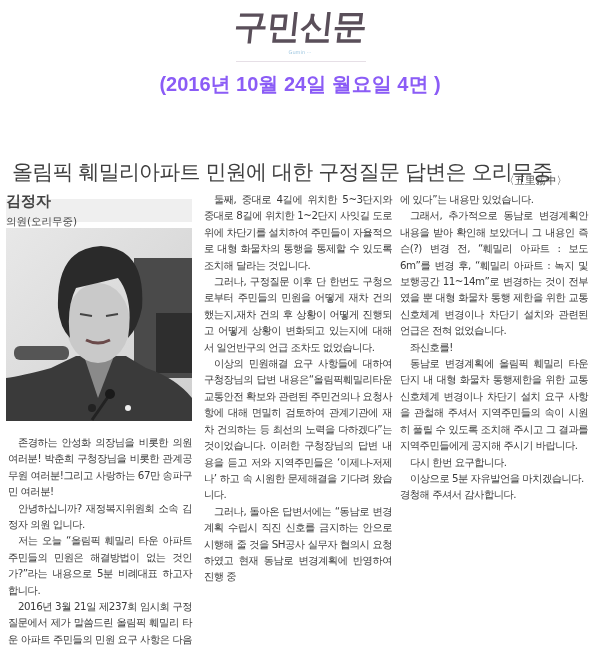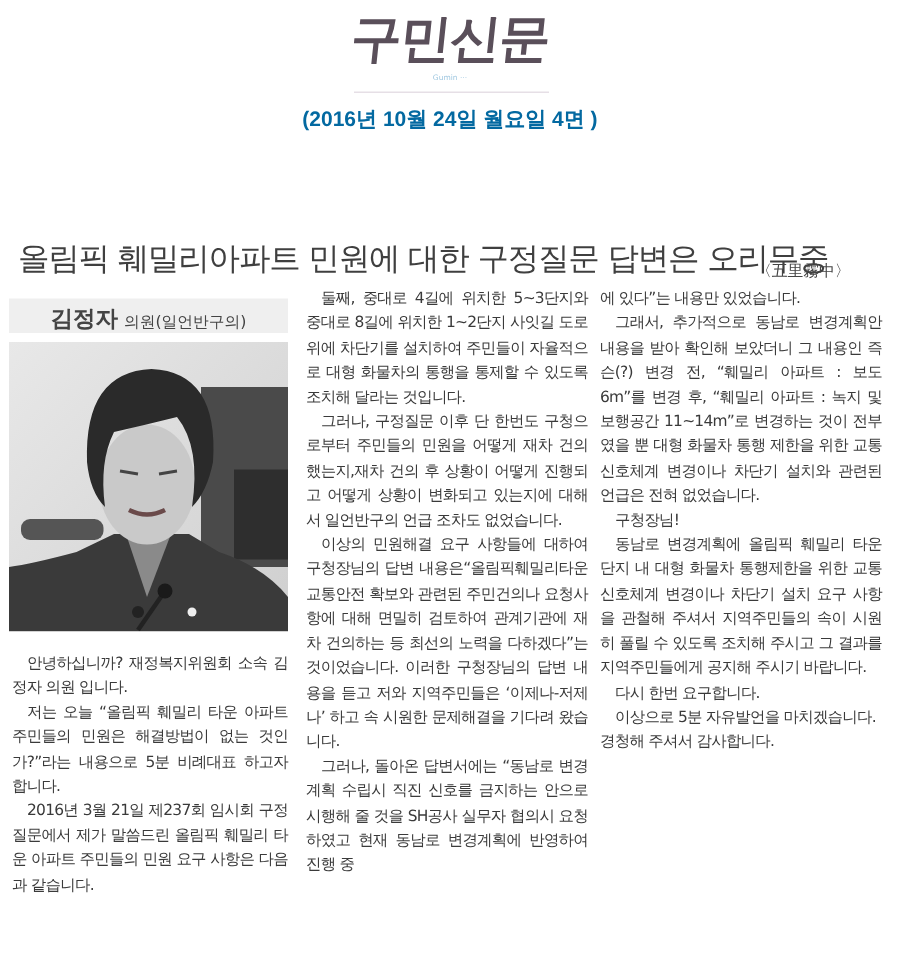--- a/index.html
+++ b/index.html
@@ -24,36 +24,36 @@
       position: absolute; left: 280px; top: 49px; width: 40px;
       font-size: 5px; color: #9fc7e0; text-align: center;
     }
     .logo-rule {
       position: absolute; left: 236px; top: 61px; width: 130px; height: 1px;
       background: #e6dfe6;
     }
     .dateline {
       position: absolute; left: 0; top: 71px; width: 600px; text-align: center;
       font-family: "Liberation Sans", sans-serif; font-weight: bold;
-      font-size: 14px; color: #0369a1;
+      font-size: 20px; color: #8b5cf6;
     }
     .headline {
       position: absolute; left: 12px; top: 144px; width: 580px;
       font-family: "DejaVu Sans", sans-serif; font-size: 21px;
       color: #3f3f3f; letter-spacing: -0.8px; white-space: nowrap;
       font-weight: normal;
     }
     .byline-hanja {
       position: absolute; left: 504px; top: 174px;
       font-size: 10.5px; color: #444; white-space: nowrap;
     }
     .author-box {
       position: absolute; left: 6px; top: 199px; width: 186px; height: 23px;
       background: #efefef;
-      display: flex; align-items: flex-end; justify-content: center; gap: 4px;
+      display: flex; align-items: flex-start; justify-content: center; gap: 4px; flex-direction: column;
     }
     .author-name { font-size: 15px; font-weight: bold; color: #444; }
     .author-role { font-size: 10.5px; color: #444; }
     .photo {
       position: absolute; left: 6px; top: 228px; width: 186px; height: 193px;
       background: #d8d8d8; overflow: hidden;
     }
     .col {
       position: absolute; font-size: 10.3px; line-height: 16.4px;
       color: #3a3a3a; letter-spacing: -0.5px; text-align: justify;
@@ -73,21 +73,21 @@
   <div class="logo-rule"></div>
 </div>
 
 <div class="dateline">(2016년 10월 24일 월요일 4면 )</div>
 
 <h1 class="headline">올림픽 훼밀리아파트 민원에 대한 구정질문 답변은 오리무중</h1>
 <div class="byline-hanja">〈五里霧中〉</div>
 
 <div class="author-box">
   <span class="author-name">김정자</span>
-  <span class="author-role">의원(일언반구의)</span>
+  <span class="author-role">의원(오리무중)</span>
 </div>
 
 <div class="photo">
   <svg width="186" height="193" viewBox="0 0 186 193">
     <defs>
       <linearGradient id="bg" x1="0" y1="0" x2="1" y2="1">
         <stop offset="0" stop-color="#e8e8e8"></stop>
         <stop offset="1" stop-color="#cfcfcf"></stop>
       </linearGradient>
     </defs>
@@ -102,34 +102,35 @@
     <path d="M80 112 Q92 118 104 112" stroke="#6a4a4a" stroke-width="3" fill="none"></path>
     <path d="M74 86 L86 88 M100 88 L112 86" stroke="#444" stroke-width="2"></path>
     <circle cx="122" cy="180" r="3" fill="#eee"></circle>
     <circle cx="86" cy="180" r="4" fill="#222"></circle>
     <line x1="86" y1="192" x2="104" y2="166" stroke="#222" stroke-width="3"></line>
     <circle cx="104" cy="166" r="5" fill="#1a1a1a"></circle>
   </svg>
 </div>
 
 <div class="col col1">
+  <p>존경하는 안성화 의장님을 비롯한 의원 여러분! 박춘희 구청장님을 비롯한 관계공무원 여러분!그리고 사랑하는 67만 송파구민 여러분!</p>
   <p>안녕하십니까? 재정복지위원회 소속 김 정자 의원 입니다.</p>
   <p>저는 오늘 “올림픽 훼밀리 타운 아파트 주민들의 민원은 해결방법이 없는 것인가?”라는 내용으로 5분 비례대표 하고자 합니다.</p>
   <p>2016년 3월 21일 제237회 임시회 구정질문에서 제가 말씀드린 올림픽 훼밀리 타운 아파트 주민들의 민원 요구 사항은 다음과 같습니다.</p>
 
 </div>
 
 <div class="col col2">
   <p>둘째, 중대로 4길에 위치한 5~3단지와 중대로 8길에 위치한 1~2단지 사잇길 도로 위에 차단기를 설치하여 주민들이 자율적으로 대형 화물차의 통행을 통제할 수 있도록 조치해 달라는 것입니다.</p>
   <p>그러나, 구정질문 이후 단 한번도 구청으로부터 주민들의 민원을 어떻게 재차 건의했는지,재차 건의 후 상황이 어떻게 진행되고 어떻게 상황이 변화되고 있는지에 대해서 일언반구의 언급 조차도 없었습니다.</p>
   <p>이상의 민원해결 요구 사항들에 대하여 구청장님의 답변 내용은“올림픽훼밀리타운 교통안전 확보와 관련된 주민건의나 요청사항에 대해 면밀히 검토하여 관계기관에 재차 건의하는 등 최선의 노력을 다하겠다”는 것이었습니다. 이러한 구청장님의 답변 내용을 듣고 저와 지역주민들은 ‘이제나-저제나’ 하고 속 시원한 문제해결을 기다려 왔습니다.</p>
   <p>그러나, 돌아온 답변서에는 “동남로 변경계획 수립시 직진 신호를 금지하는 안으로 시행해 줄 것을 SH공사 실무자 협의시 요청하였고 현재 동남로 변경계획에 반영하여 진행 중</p>
 </div>
 
 <div class="col col3">
   <p class="noindent">에 있다”는 내용만 있었습니다.</p>
   <p>그래서, 추가적으로 동남로 변경계획안 내용을 받아 확인해 보았더니 그 내용인 즉슨(?) 변경 전, “훼밀리 아파트 : 보도 6m”를 변경 후, “훼밀리 아파트 : 녹지 및 보행공간 11~14m”로 변경하는 것이 전부였을 뿐 대형 화물차 통행 제한을 위한 교통신호체계 변경이나 차단기 설치와 관련된 언급은 전혀 없었습니다.</p>
-  <p>구청장님!</p>
+  <p>좌신호를!</p>
   <p>동남로 변경계획에 올림픽 훼밀리 타운 단지 내 대형 화물차 통행제한을 위한 교통신호체계 변경이나 차단기 설치 요구 사항을 관철해 주셔서 지역주민들의 속이 시원히 풀릴 수 있도록 조치해 주시고 그 결과를 지역주민들에게 공지해 주시기 바랍니다.</p>
   <p>다시 한번 요구합니다.</p>
   <p>이상으로 5분 자유발언을 마치겠습니다.</p>
   <p class="noindent">경청해 주셔서 감사합니다.</p>
 </div>
 
 </body></html>

